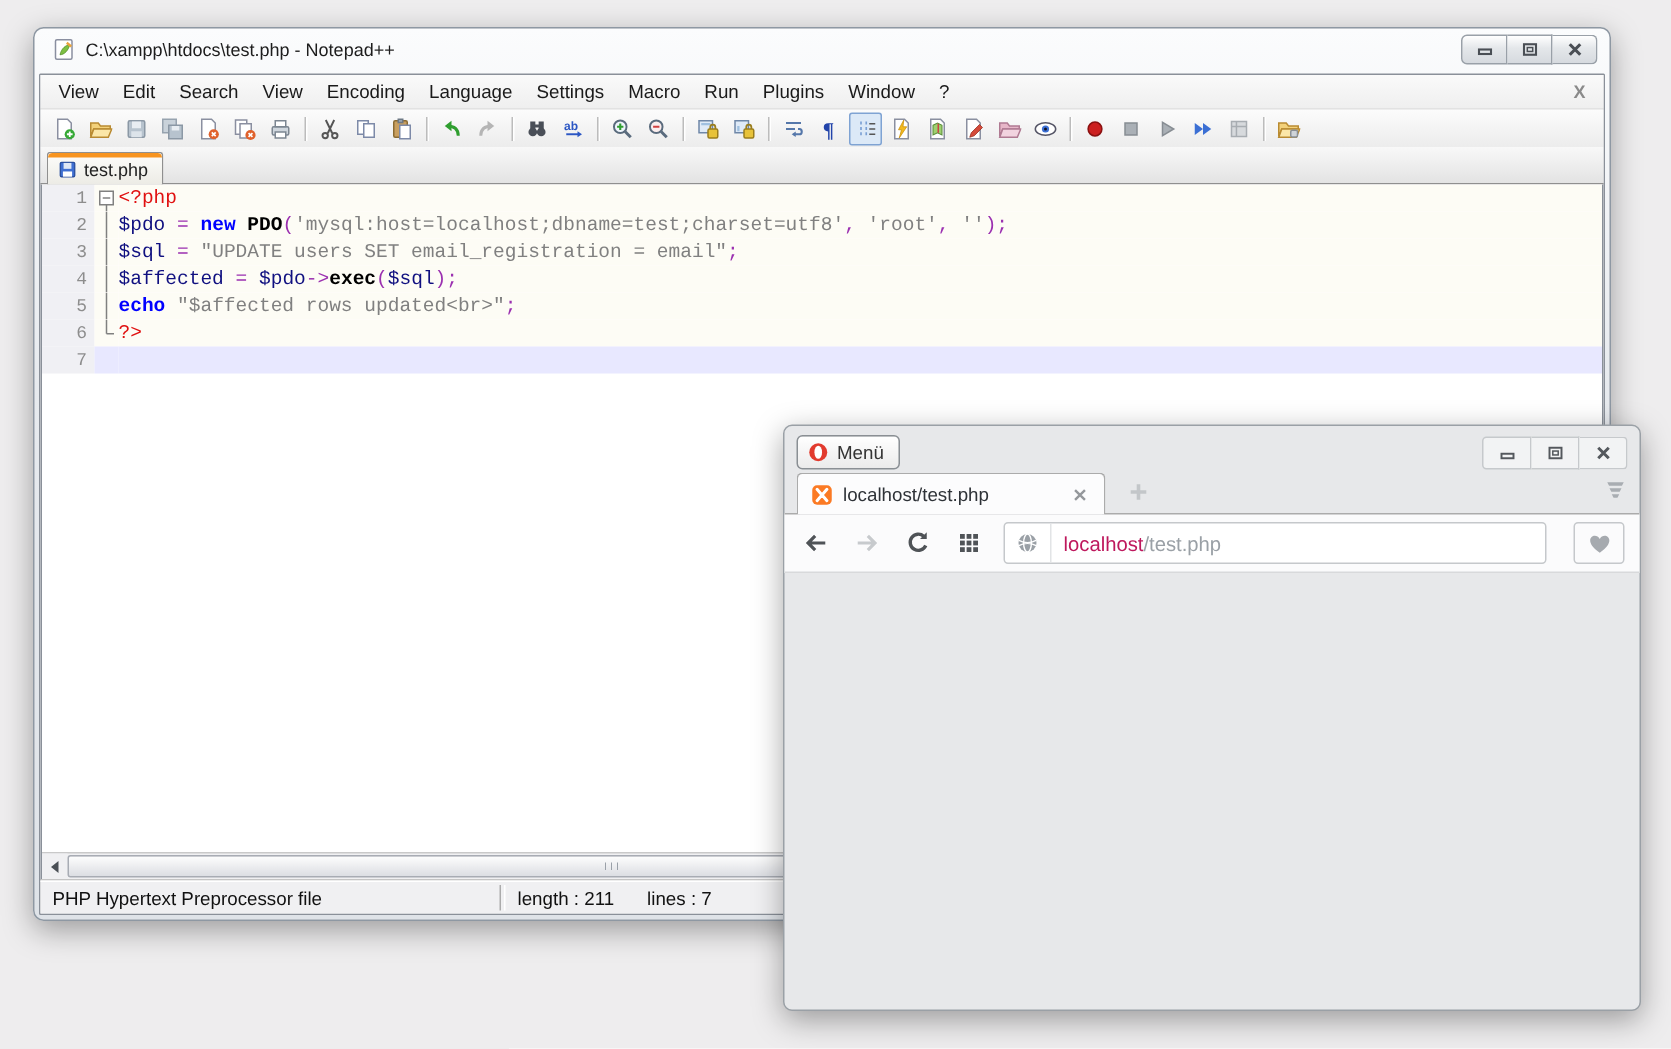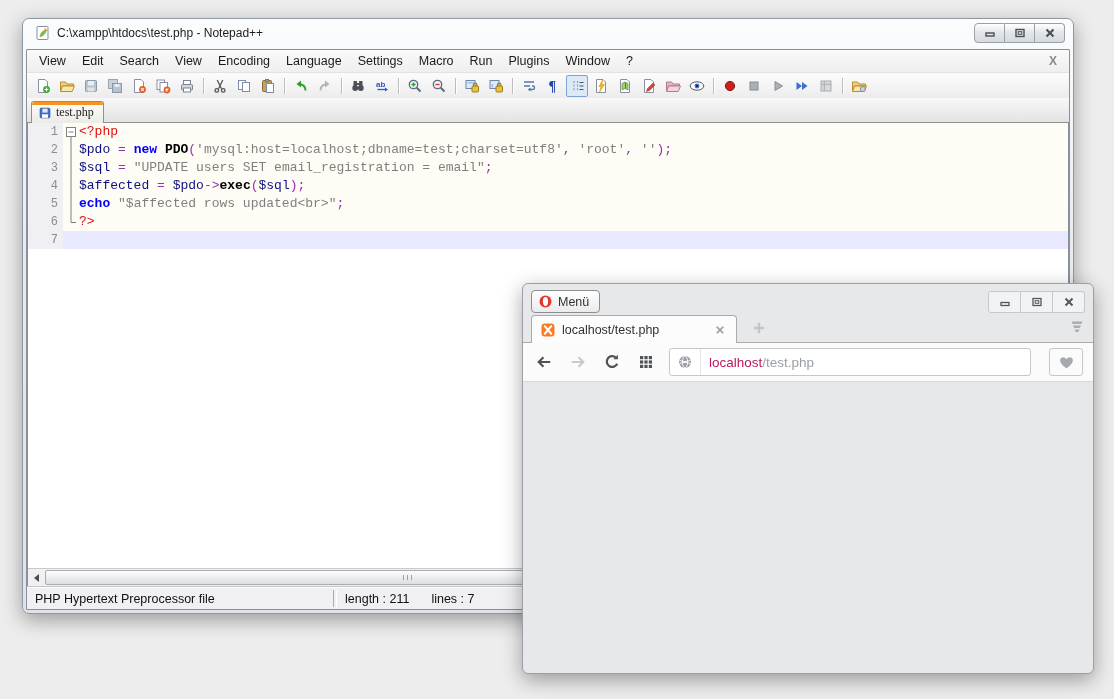--- a/index.html
+++ b/index.html
@@ -30,21 +30,21 @@
   .np-menu-x{margin-left:auto;padding:0 12px;color:#8a8a8a;font-size:12px;font-weight:bold;}
   .np-toolbar{height:25px;display:flex;align-items:center;background:linear-gradient(#fcfcfc,#ececec);
     padding-left:4px;border-top:1px solid #e2e2e2;}
   .np-tool{width:20px;height:20px;display:flex;align-items:center;justify-content:center;margin:0 1px;border:1px solid transparent;border-radius:2px;text-align:center;}
   .np-tool.pressed{background:#dce9f7;border:1px solid #7fa3d3;}
   .np-sep{width:1px;height:16px;background:#bcbcbc;margin:0 4px;box-shadow:1px 0 0 #fff;}
   .np-tabbar{height:24px;display:flex;align-items:flex-end;background:linear-gradient(#f8f8f8,#e3e3e3);
     border-bottom:1px solid #8f8f8f;padding-left:4px;}
   .np-tab{height:21px;display:flex;align-items:center;gap:4px;padding:0 9px 0 6px;
     background:linear-gradient(#fdfdfb,#ecebe5);border:1px solid #8f8f8f;border-bottom:none;
-    border-radius:3px 3px 0 0;position:relative;margin-bottom:-1px;font-size:12px;color:#222;font-family:Liberation Serif, serif;}
+    border-radius:3px 3px 0 0;position:relative;margin-bottom:-1px;font-size:12px;color:#222;}
   .np-tab::before{content:"";position:absolute;left:0;right:0;top:0;height:3px;
     background:var(--active-tab-stripe,#f79420);border-radius:3px 3px 0 0;}
   .np-editor-wrap{flex:1;display:flex;flex-direction:column;border:1px solid #8a9099;border-top:none;
     background:#ffffff;overflow:hidden;min-height:0;}
   .np-rows{flex:1;font-family:"Liberation Mono","DejaVu Sans Mono",monospace;font-size:13px;}
   .code-row{display:flex;height:18px;line-height:18px;white-space:pre;}
   .code-row .ln{width:30px;text-align:right;padding-right:5px;background:#f0f0f4;color:#8d8d8d;font-size:12px;flex:none;}
   .code-row .fold{width:16px;flex:none;}
   .code-row .ct{flex:1;}
   .code-row.php .fold,.code-row.php .ct{background:var(--editor-php-bg,#fdfcf5);}

